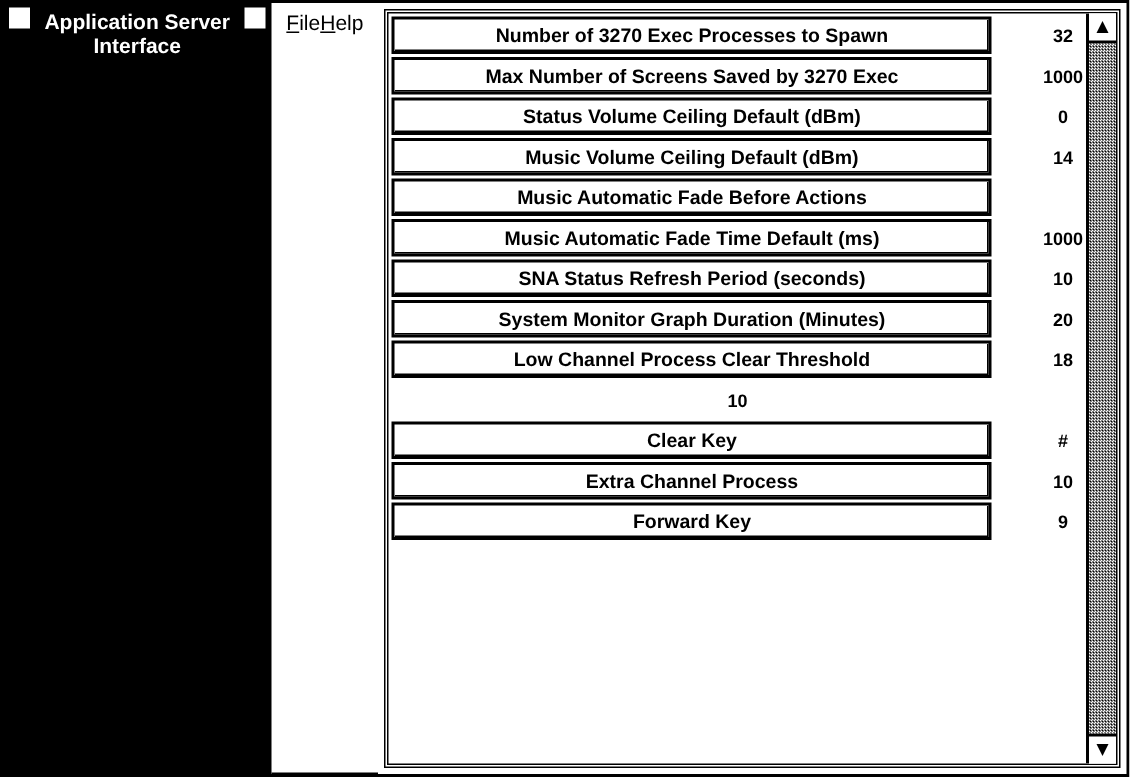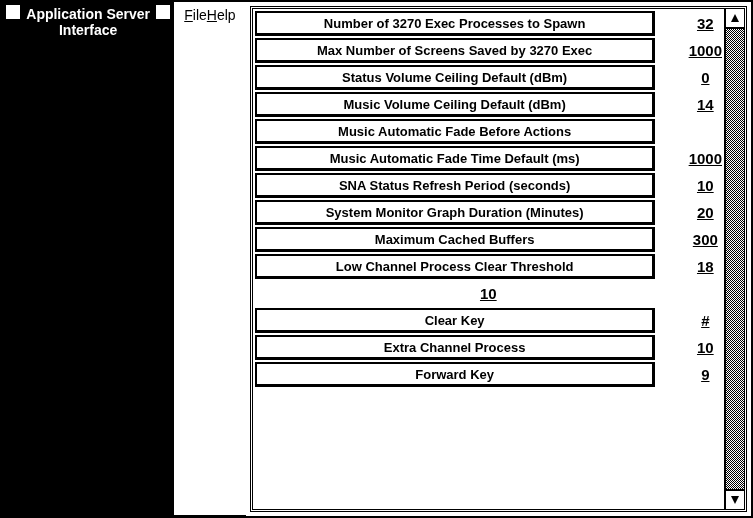--- a/index.html
+++ b/index.html
@@ -84,22 +84,21 @@
   text-align: center;
   padding: 0 4px;
   background: #fff;
 }
 .value-cell {
   flex: 1;
   display: flex;
   align-items: center;
   justify-content: center;
   font-weight: bold;
-  font-size: 15px;
-  text-decoration: underline;
+  font-size: 12px;
 }
 .scrollbar {
   width: 20px;
   border-left: 2px solid #000;
   display: flex;
   flex-direction: column;
   background: #fff;
 }
 .scrollbar .arrow {
   height: 20px;
@@ -160,24 +159,20 @@
             <div class="label-cell">Music Automatic Fade Time Default (ms)</div>
             <div class="value-cell">1000</div>
           </div>
           <div class="row">
             <div class="label-cell">SNA Status Refresh Period (seconds)</div>
             <div class="value-cell">10</div>
           </div>
           <div class="row">
             <div class="label-cell">System Monitor Graph Duration (Minutes)</div>
             <div class="value-cell">20</div>
-          </div>
-          <div class="row">
-            <div class="label-cell">Maximum Cached Buffers</div>
-            <div class="value-cell">300</div>
           </div>
           <div class="row">
             <div class="label-cell">Low Channel Process Clear Threshold</div>
             <div class="value-cell">18</div>
           </div>
           <div class="row">
             <div class="value-cell">10</div>
           </div>
           <div class="row">
             <div class="label-cell">Clear Key</div>

